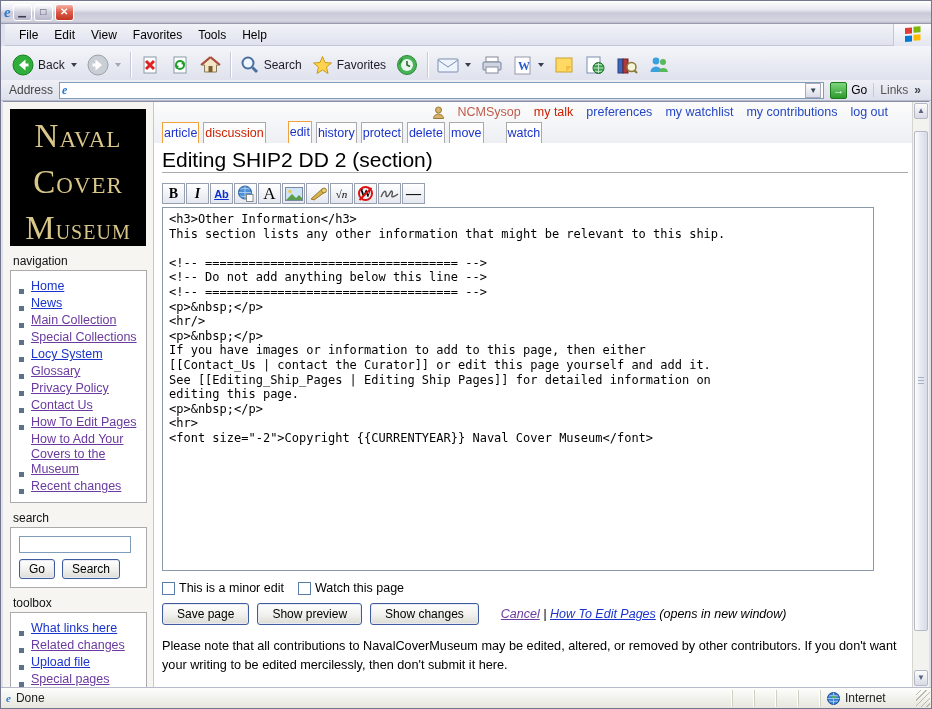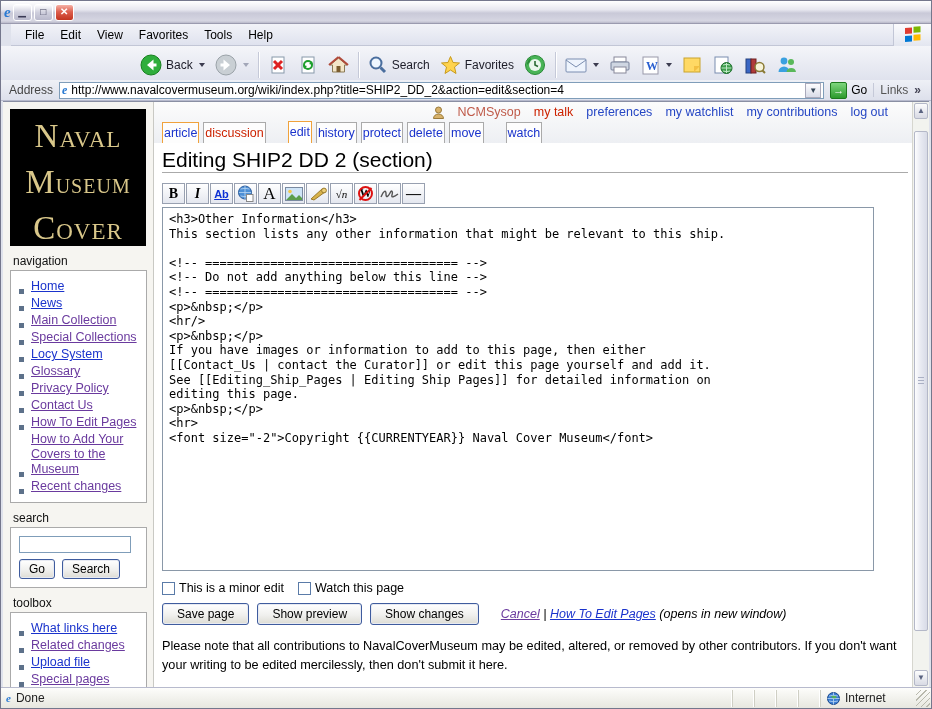--- a/index.html
+++ b/index.html
@@ -14,31 +14,31 @@
     border-bottom:1px solid #9b9baf; display:flex; align-items:center; padding:0 3px; }
   .titlebar .title { font-size:12.5px; font-weight:bold; color:#000; margin-left:4px; flex:1;
     white-space:nowrap; overflow:hidden; }
   .winbtn { width:19px; height:17px; margin-left:2px; border:1px solid #fff; border-radius:3px;
     font-size:10px; line-height:14px; text-align:center; color:#3a3a55;
     background:linear-gradient(#fdfdfe,#cfcfdd 50%,#b9b9cc); }
   .winbtn.close { background:linear-gradient(#f5b1a6,#dd5f4e 45%,#c33520); color:#fff; font-weight:bold; }
   .ie-e { font-family:"Liberation Serif",serif; font-style:italic; font-weight:bold; color:#2a7ad2; font-size:15px; line-height:15px; position:relative; }
 
   
-  .menubar { position:absolute; left:10px; top:23px; right:0; height:22px;
+  .menubar { position:absolute; left:4px; top:23px; right:0; height:22px;
     background:linear-gradient(#f2f3f8,#dfe2ee); border-bottom:1px solid #c2c6d6;
     display:flex; align-items:center; padding-left:6px; }
   .menu-item { font-size:12px; color:#000; padding:3px 8px; cursor:default; }
   .winflag { margin-left:auto; width:38px; height:22px; display:flex; align-items:center; justify-content:center;
     border-left:1px solid #c2c6d6; background:linear-gradient(#fbfbfd,#e3e6f0); }
 
   
   .ie-toolbar { position:absolute; left:0; top:45px; right:0; height:39px;
     background:linear-gradient(#f4f5f9,#dde0ec); border-bottom:1px solid #c2c6d6;
-    display:flex; align-items:center; padding-left:6px;justify-content:center; }
+    display:flex; align-items:center; padding-left:6px; }
   .tbtn { display:flex; align-items:center; gap:4px; padding:2px 5px; font-size:12px; color:#1c1c28; }
   .tsep { width:1px; height:26px; background:#c5c9d8; margin:0 4px; box-shadow:1px 0 0 #fff; }
   .dd-arrow { width:0; height:0; border-left:3px solid transparent; border-right:3px solid transparent; border-top:4px solid #3c3c50; margin-left:2px; }
   .dd-arrow.dis { border-top-color:#a2a6b8; }
 
   
   .addrbar { position:absolute; left:0; top:79px; right:0; height:21px;
     background:linear-gradient(#eef0f6,#dde0ec); border-bottom:1px solid #b7bacd;
     display:flex; align-items:center; padding:0 4px; font-size:12px; }
   .addr-label { color:#444; margin:0 6px 0 4px; }
@@ -282,40 +282,39 @@
           <circle cx="15" cy="7" r="3" fill="#59b85a"></circle>
           <path d="M10.5 17 a4.8 4.8 0 0 1 9.5 0 Z" fill="#59b85a"></path>
         </svg>
     </span>
   </div>
 
   <div class="addrbar">
     <span class="addr-label">Address</span>
     <span class="addr-field">
       <span class="ie-e" style="font-size:12px;">e</span>
-      <span class="url">http://www.navalcovermuseum.org/wiki/index.php?title=SHIP2_DD_2&amp;action=edit&amp;section=4</span>
       <span class="addr-drop">▼</span>
     </span>
     <span class="go-btn">
       <span class="go-sq">→</span>
       <span>Go</span>
     </span>
     <span class="links-area">
       <span>Links</span>
       <span style="font-weight:bold; color:#445;">»</span>
     </span>
   </div>
 
   <div class="viewport">
 
     <div class="sidebar">
       <div class="logo">
         <div class="logo-line">Naval</div>
+        <div class="logo-line">Cover</div>
         <div class="logo-line" style="font-size:20px;">Museum</div>
-        <div class="logo-line">Cover</div>
       </div>
 
       <div class="portlet-title">navigation</div>
       <div class="portlet-box">
         <div class="pitem">
             <span class="blt"></span>
             <a class="navlink blue" href="#">Home</a>
           </div>
         <div class="pitem">
             <span class="blt"></span>

